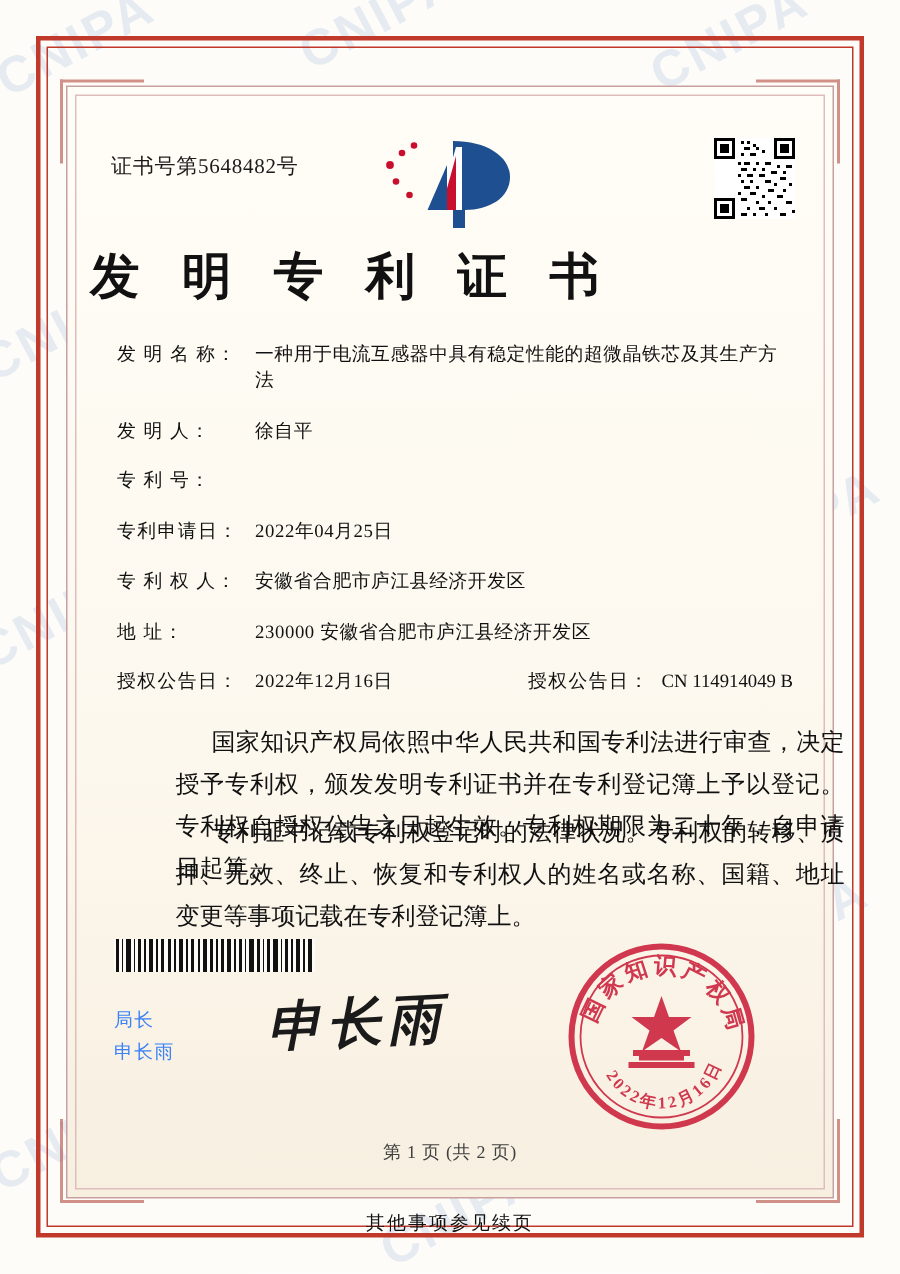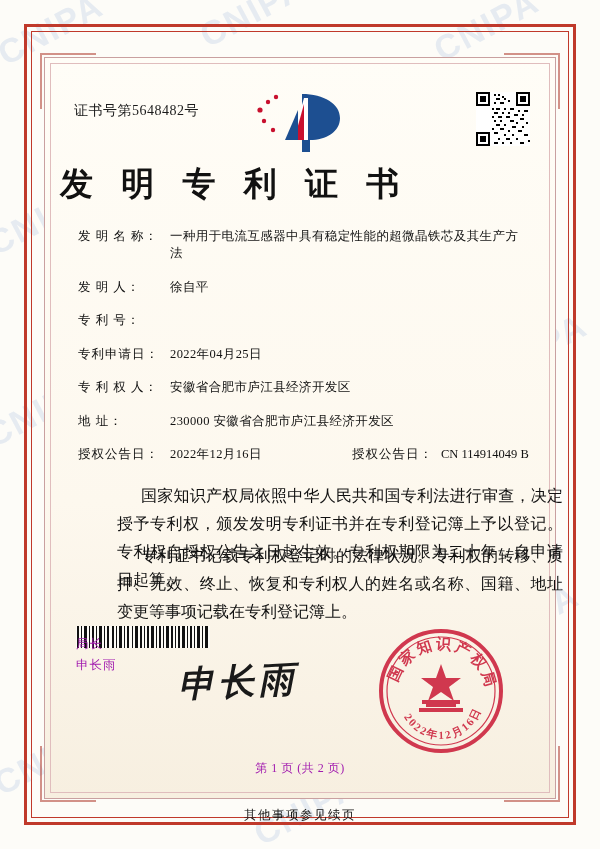--- a/index.html
+++ b/index.html
@@ -174,24 +174,24 @@
     position: absolute;
     left: 16px;
     top: 556px;
     width: 134px;
     height: 22px;
   }
 
   .signature-block {
     position: absolute;
     left: 16px;
-    top: 564px;
+    top: 600px;
     font-size: 12.5px;
     line-height: 1.65;
-    color: #a21caf;
+    color: #3b82f6;
     letter-spacing: 1px;
   }
   .handwriting {
     position: absolute;
     left: 118px;
     top: 588px;
     font-size: 36px;
     font-family: "Liberation Serif", serif;
     font-style: italic;
     font-weight: bold;
@@ -207,21 +207,21 @@
     top: 556px;
     width: 130px; height: 130px;
   }
 
   .page-num {
     position: absolute;
     left: 0; right: 0;
     top: 690px;
     text-align: center;
     font-size: 12px;
-    color: #a21caf;
+    color: #404040;
     letter-spacing: .5px;
   }
 
   .footer-note {
     position: absolute;
     left: 0; right: 0;
     top: 807px;
     text-align: center;
     font-size: 12.5px;
     color: #111;

